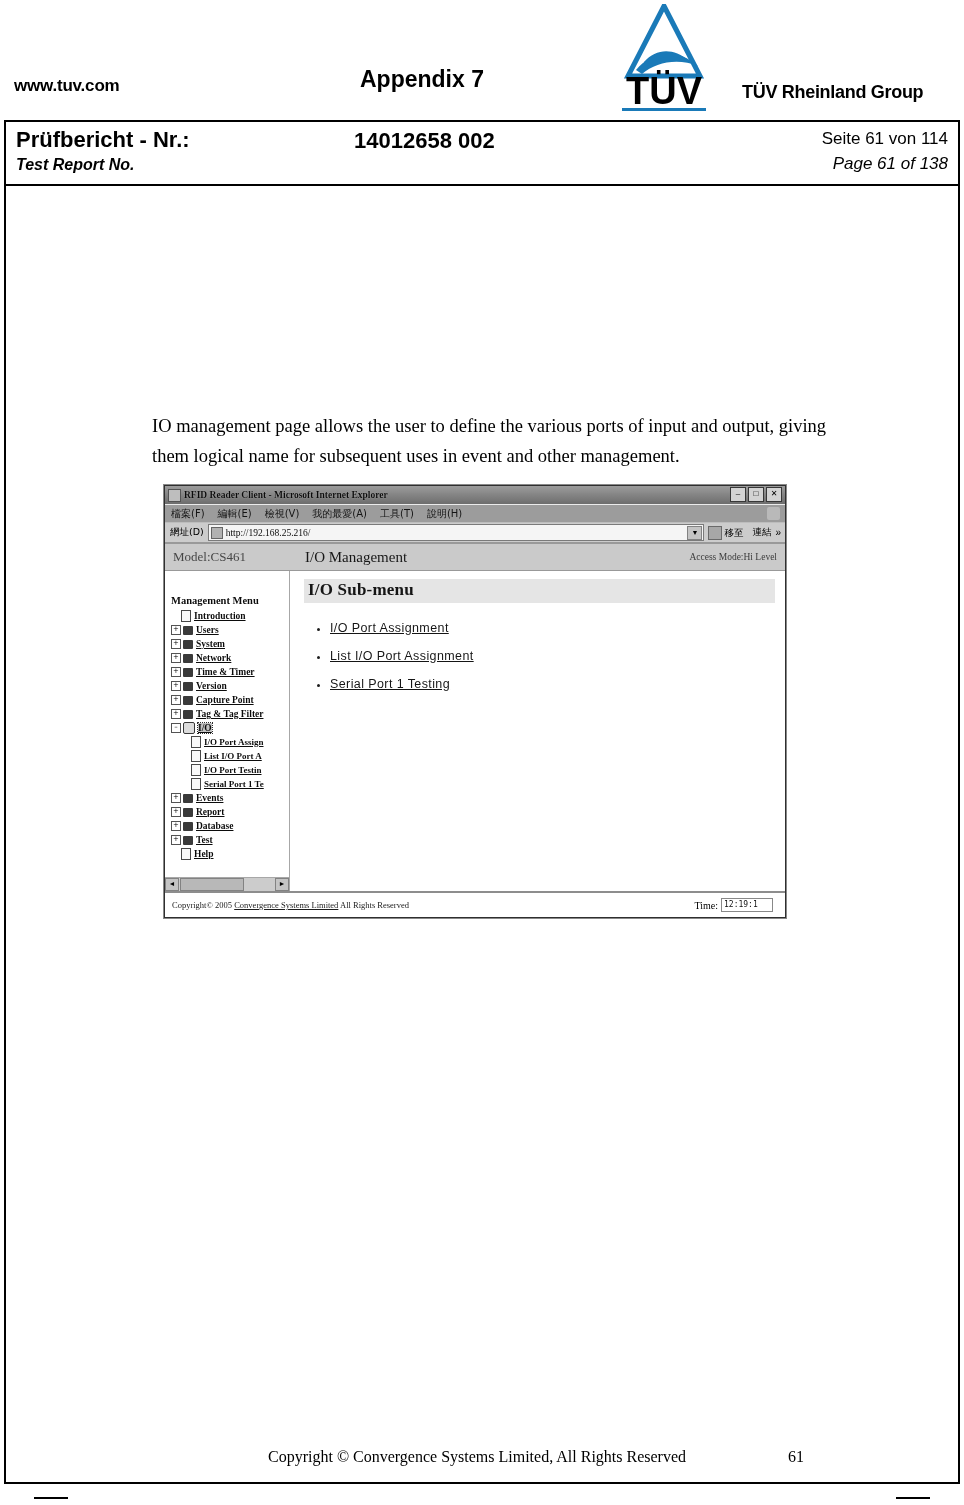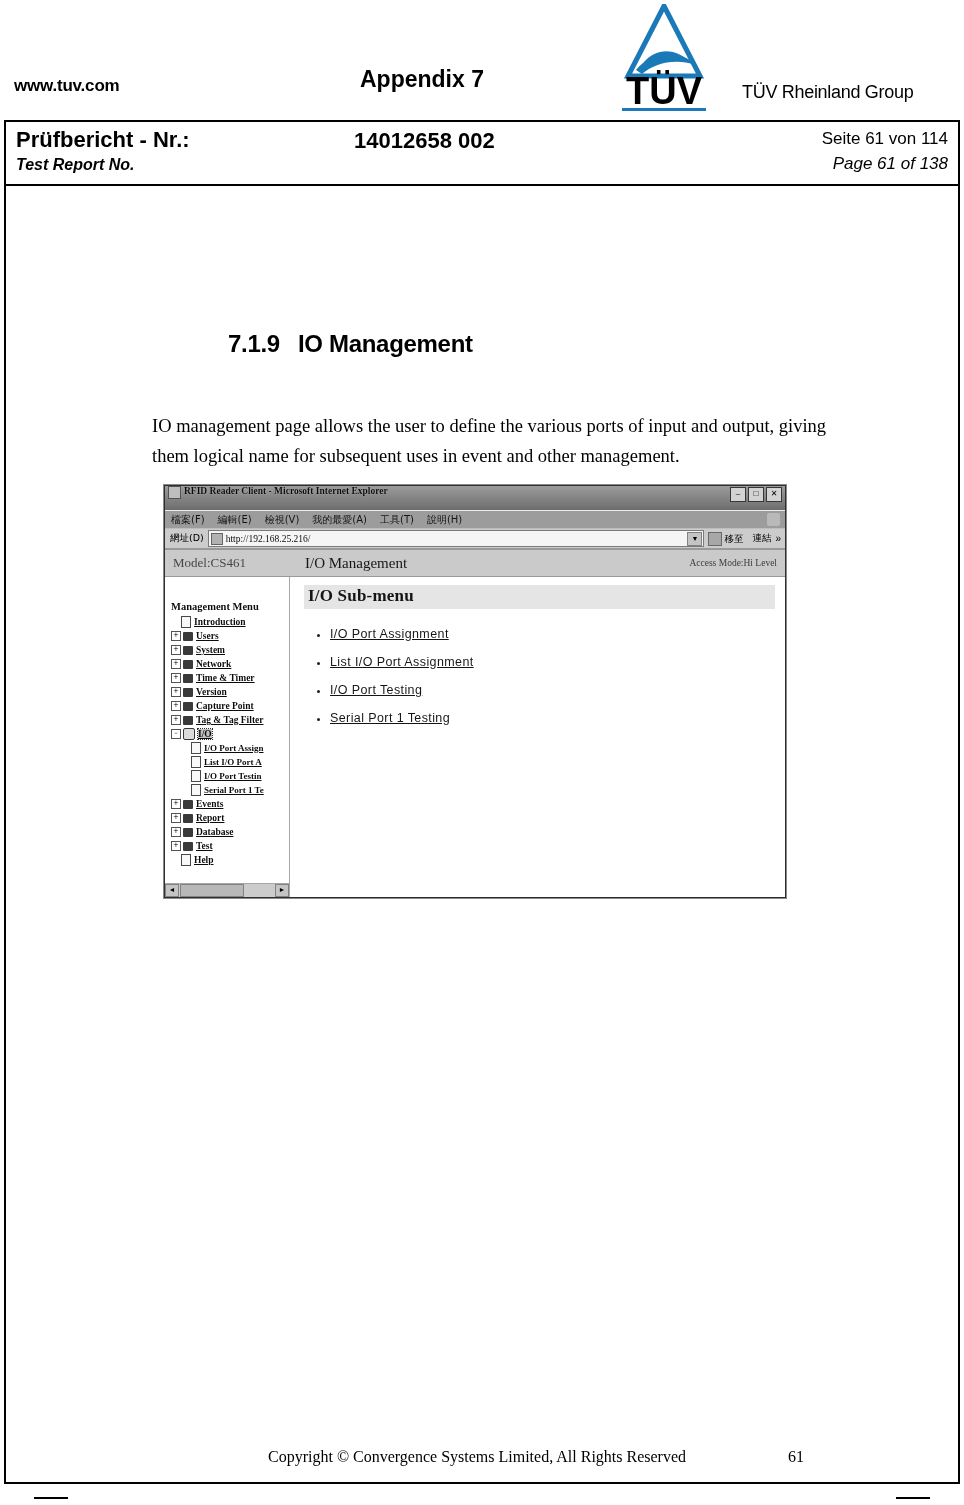--- a/index.html
+++ b/index.html
@@ -42,21 +42,21 @@
     top: 4px;
     width: 130px;
     height: 108px;
   }
   .tuv-logo svg { display: block; }
   .hdr-group {
     position: absolute;
     left: 742px;
     top: 82px;
     font-size: 18px;
-    font-weight: normal;
+    font-weight: bold;
     letter-spacing: -0.3px;
   }
 
   
   .report-box {
     position: relative;
     margin: 0 4px 0 4px;
     border: 2px solid #000;
     border-bottom: 2px solid #000;
     height: 62px;
@@ -135,24 +135,24 @@
     top: 299px;
     width: 620px;
     background: #d4d0c8;
     border: 1px solid #333;
     box-shadow: 0 0 0 1px #888;
     filter: grayscale(1) contrast(1.05);
   }
 
   
   .br-titlebar {
-    height: 24px;
+    height: 18px;
     background: linear-gradient(#9a9a9a, #6e6e6e);
     display: flex;
-    align-items: flex-start;
+    align-items: center;
     padding: 0 2px;
     position: relative;
   }
   .br-ie-icon {
     width: 11px;
     height: 11px;
     background: #bbb;
     border: 1px solid #555;
     margin: 0 3px 0 1px;
     flex: none;
@@ -565,23 +565,20 @@
 <div class="report-box">
   <div class="rb-label-de">Prüfbericht - Nr.:</div>
   <div class="rb-label-en">Test Report No.</div>
   <div class="rb-number">14012658 002</div>
   <div class="rb-page-de">Seite 61 von 114</div>
   <div class="rb-page-en">Page 61 of 138</div>
 </div>
 
 <div class="content-frame">
 
-  <div class="sec-heading">
-    <span class="num">7.1.9</span><span>IO Management</span>
-  </div>
 
   <div class="body-para">IO management page allows the user to define the various ports of input and output, giving them logical name for subsequent uses in event and other management.</div>
 
   <div class="browser">
 
     <div class="br-titlebar">
       <div class="br-ie-icon"></div>
       <div class="br-title-text">RFID Reader Client - Microsoft Internet Explorer</div>
       <div class="br-winbtns">
         <div class="br-winbtn">–</div>
@@ -723,29 +720,33 @@
       <div class="content-pane">
         <div class="submenu-title">I/O Sub-menu</div>
         <ul class="submenu-list">
           <li>
             <a href="#">I/O  Port  Assignment</a>
           </li>
           <li>
             <a href="#">List  I/O  Port  Assignment</a>
           </li>
           <li>
-            <a href="#">I/O  Port  Testing</a>
-          </li>
-          <li>
             <a href="#">Serial  Port  1  Testing</a>
           </li>
         </ul>
       </div>
     </div>
 
+    <div class="br-footer">
+      <div class="br-copyright"><span>Copyright© 2005 </span><u>Convergence Systems Limited</u><span>  All Rights Reserved</span></div>
+      <div class="br-time-wrap">
+        <span class="br-time-label">Time:</span>
+        <span class="br-time-field">12:19:1</span>
+      </div>
+    </div>
   </div>
 
   <div class="doc-footer">
     <span class="doc-footer-text">Copyright © Convergence Systems Limited, All Rights Reserved</span>
     <span class="doc-footer-page">61</span>
   </div>
 </div>
 
 <div class="crop-left"></div>
 <div class="crop-right"></div>

